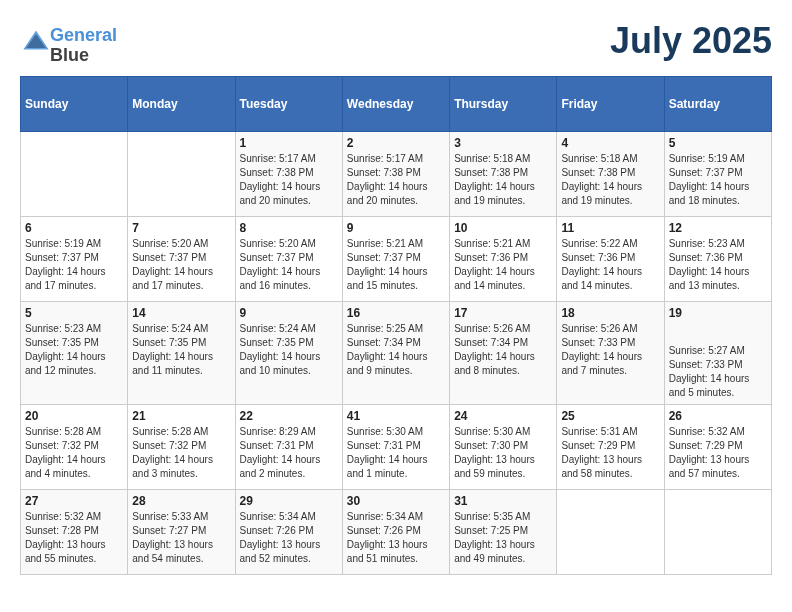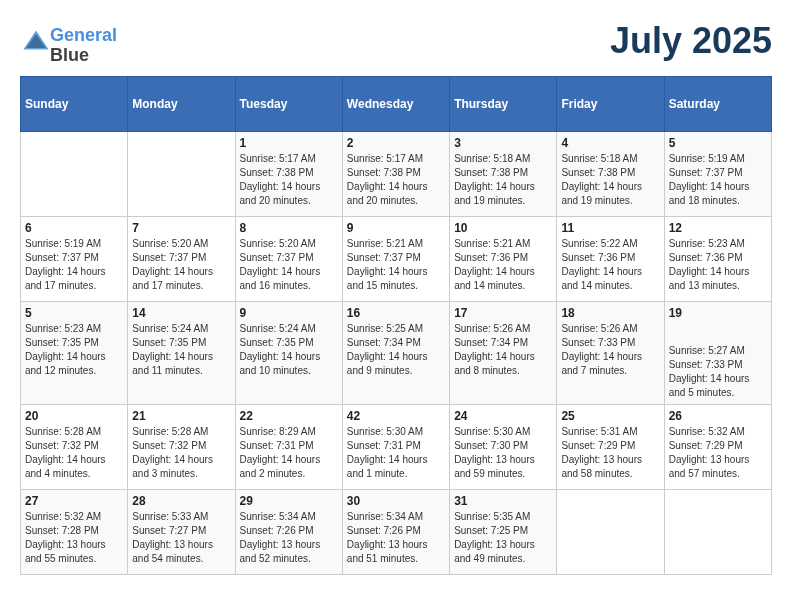--- a/index.html
+++ b/index.html
@@ -262,21 +262,21 @@
 Sunset: 7:32 PM
 Daylight: 14 hours and 3 minutes.</div>
         </td>
         <td>
           <span class="day-number">22</span>
           <div class="day-info" style="white-space: pre-wrap;">Sunrise: 8:29 AM
 Sunset: 7:31 PM
 Daylight: 14 hours and 2 minutes.</div>
         </td>
         <td>
-          <span class="day-number">42</span>
+          <span class="day-number">41</span>
           <div class="day-info" style="white-space: pre-wrap;">Sunrise: 5:30 AM
 Sunset: 7:31 PM
 Daylight: 14 hours and 1 minute.</div>
         </td>
         <td>
           <span class="day-number">24</span>
           <div class="day-info" style="white-space: pre-wrap;">Sunrise: 5:30 AM
 Sunset: 7:30 PM
 Daylight: 13 hours and 59 minutes.</div>
         </td>

